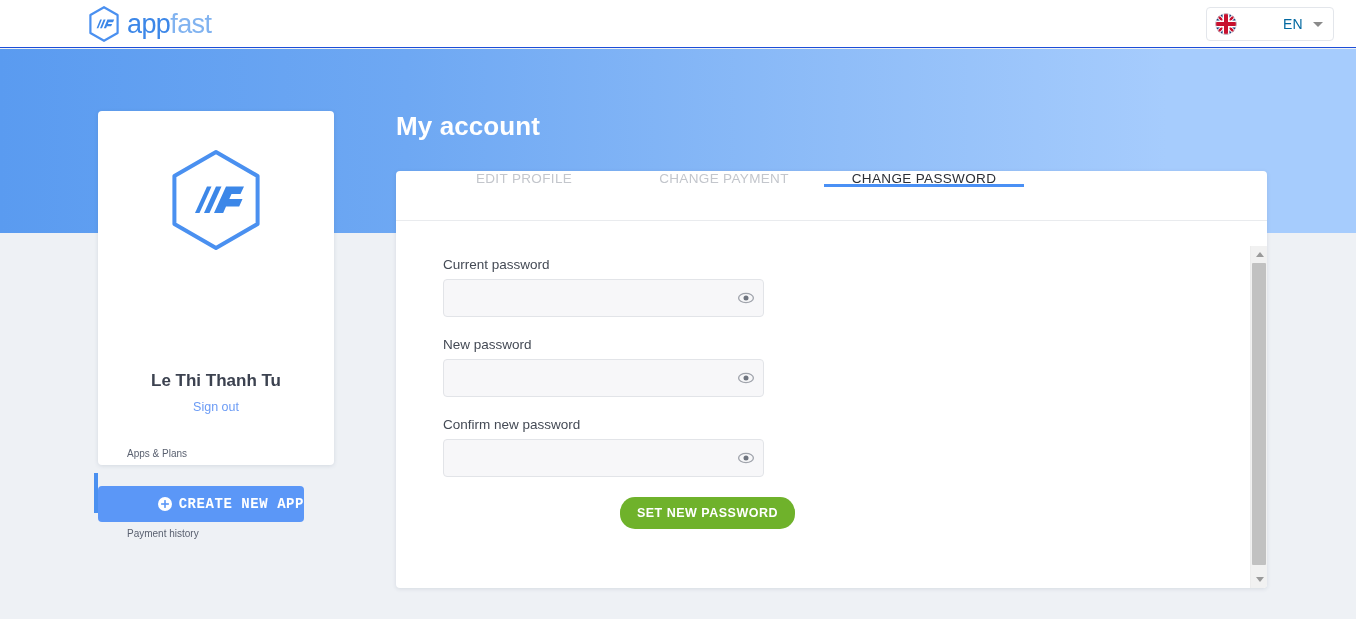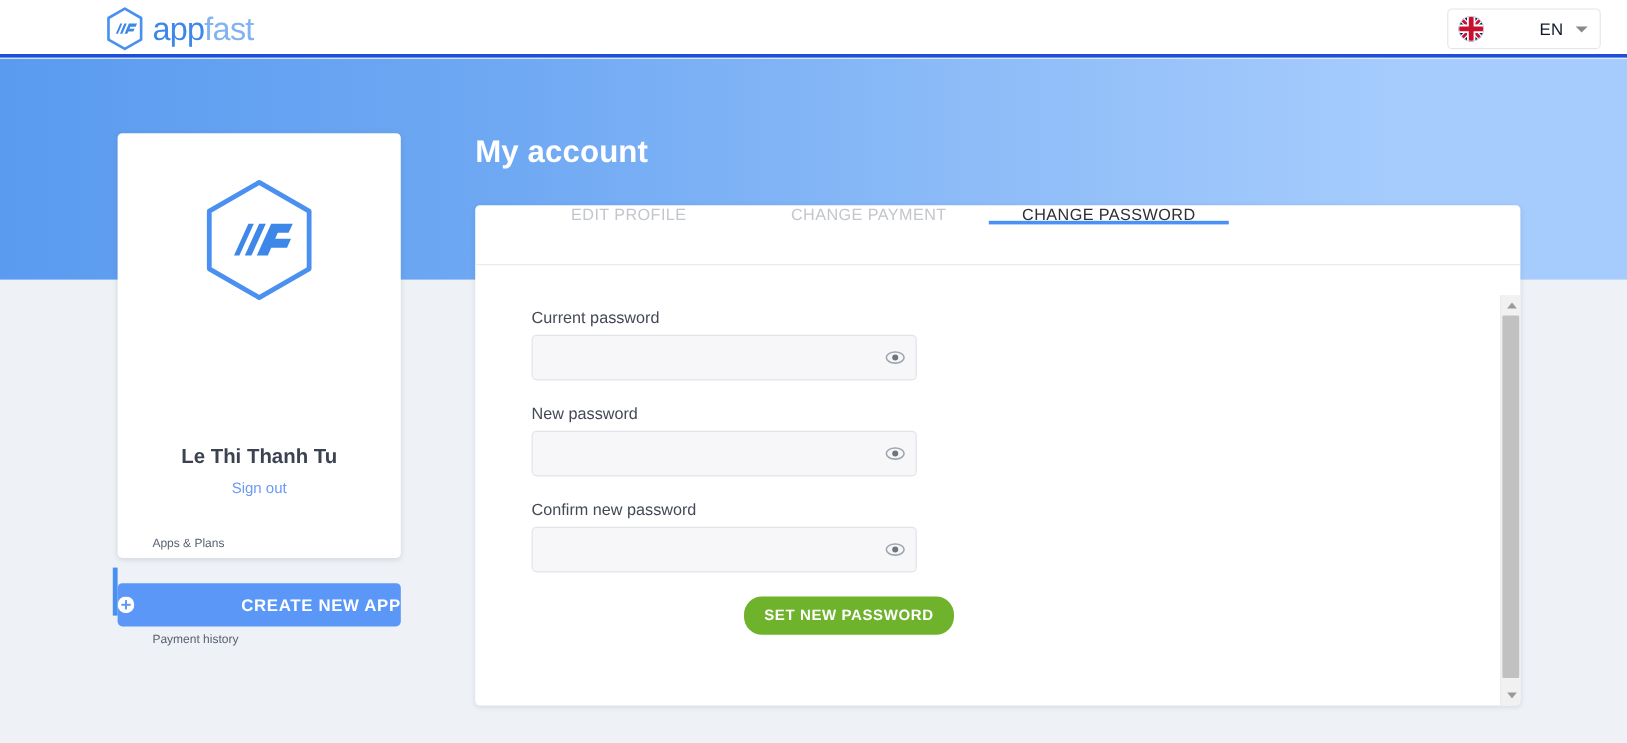--- a/index.html
+++ b/index.html
@@ -19,21 +19,21 @@
     background: #eef1f5;
   }
 
   
   .navbar {
     position: absolute;
     top: 0; left: 0;
     width: 1356px;
     height: 48px;
     background: #ffffff;
-    border-bottom: 3px solid #1d4ed8;
+    border-bottom: 1px solid #1d4ed8;
     z-index: 30;
   }
 
   .brand {
     position: absolute;
     left: 84px;
     top: 4px;
     display: flex;
     align-items: center;
     gap: 3px;
@@ -62,21 +62,21 @@
     background: #fff;
     display: flex;
     align-items: center;
     gap: 8px;
     padding: 0 10px 0 8px;
     cursor: pointer;
   }
   .flag-icon { width: 22px; height: 22px; display: block; border-radius: 50%; }
   .lang-code {
     font-size: 14px;
-    color: #0f172a;
+    color: #0369a1;
     letter-spacing: .3px;
     margin-left: 38px;
   }
   .caret-down {
     width: 0; height: 0;
     border-left: 5px solid transparent;
     border-right: 5px solid transparent;
     border-top: 5px solid #8a8a8a;
     margin-left: 2px;
   }
@@ -166,36 +166,36 @@
   }
   .side-nav-item.active {
     border-left-color: #4a90f0;
     color: #4a5160;
   }
 
   .create-app-btn {
     position: absolute;
     left: 98px;
     top: 486px;
-    width: 236px;
+    width: 206px;
     height: 36px;
     background: #5b97f7;
     border: none;
     border-radius: 4px;
     color: #ffffff;
     font-size: 14px;
     font-weight: bold;
     letter-spacing: .55px;
     display: flex;
     align-items: center;
-    justify-content: space-between;
+    justify-content: flex-end;
     gap: 7px;
     cursor: pointer;
     z-index: 10;
-    font-family: Liberation Sans, sans-serif;
+    font-family: Liberation Mono, monospace;
   }
   .plus-circle-icon { width: 14px; height: 14px; display: block; }
 
   
   .main-panel {
     position: absolute;
     left: 396px;
     top: 171px;
     width: 871px;
     height: 417px;

